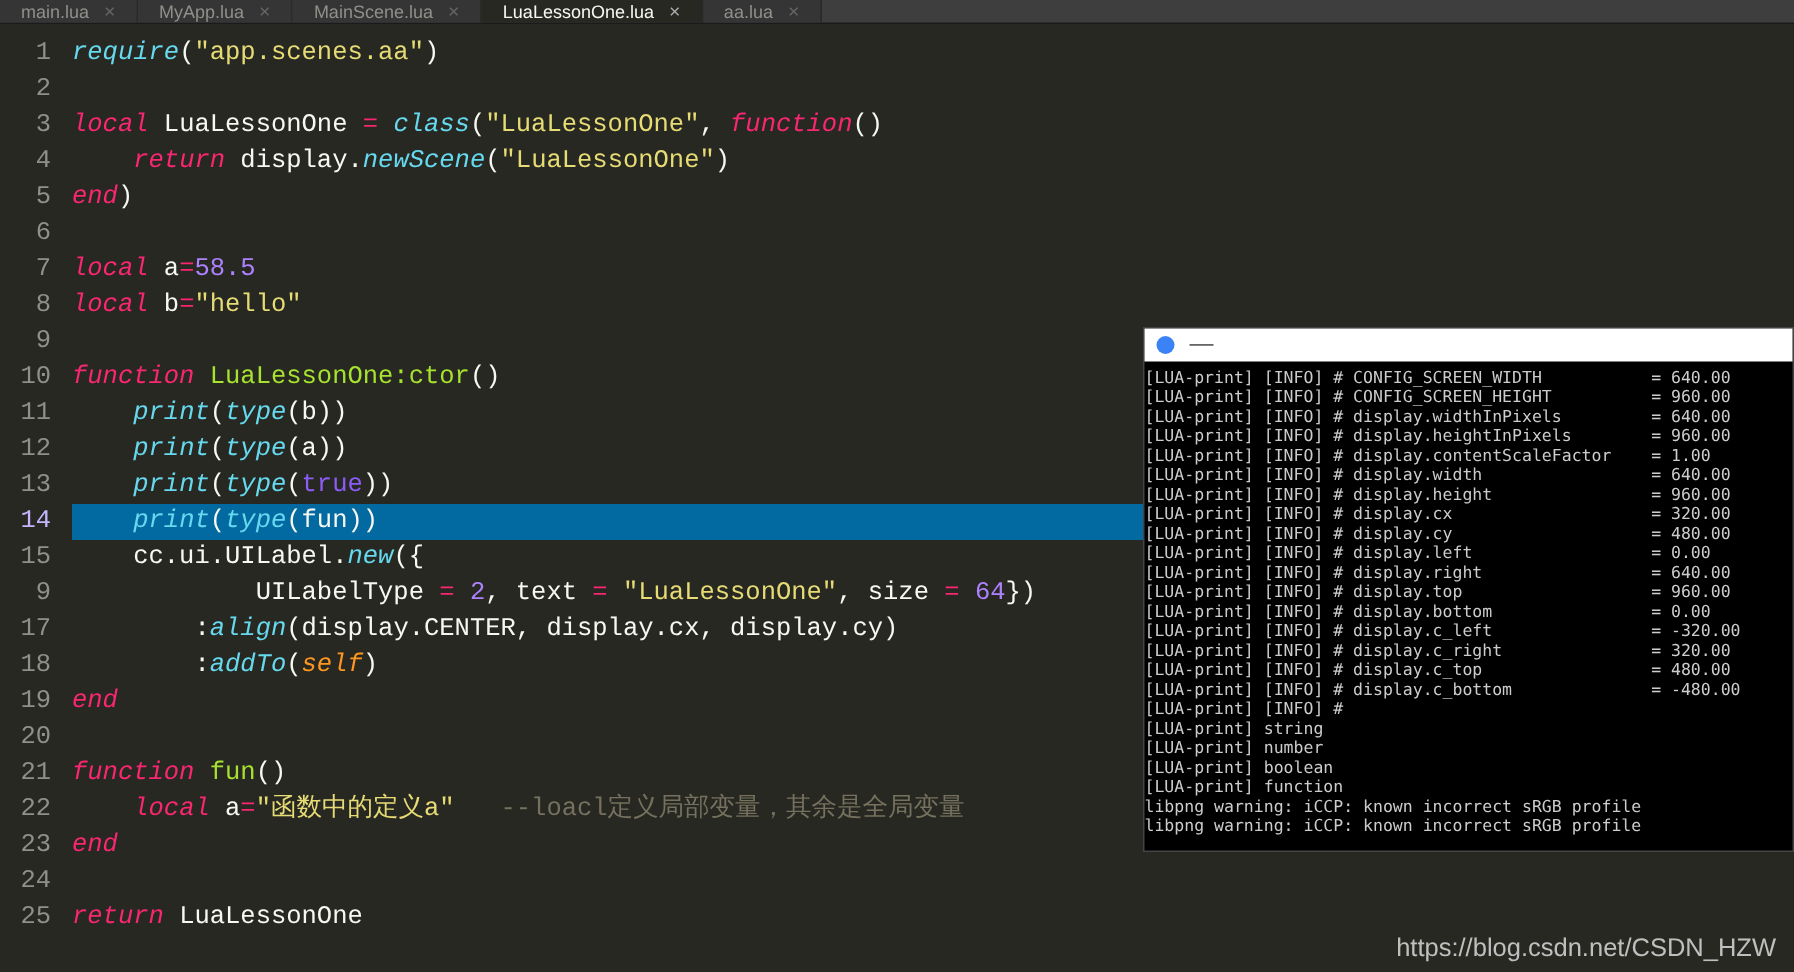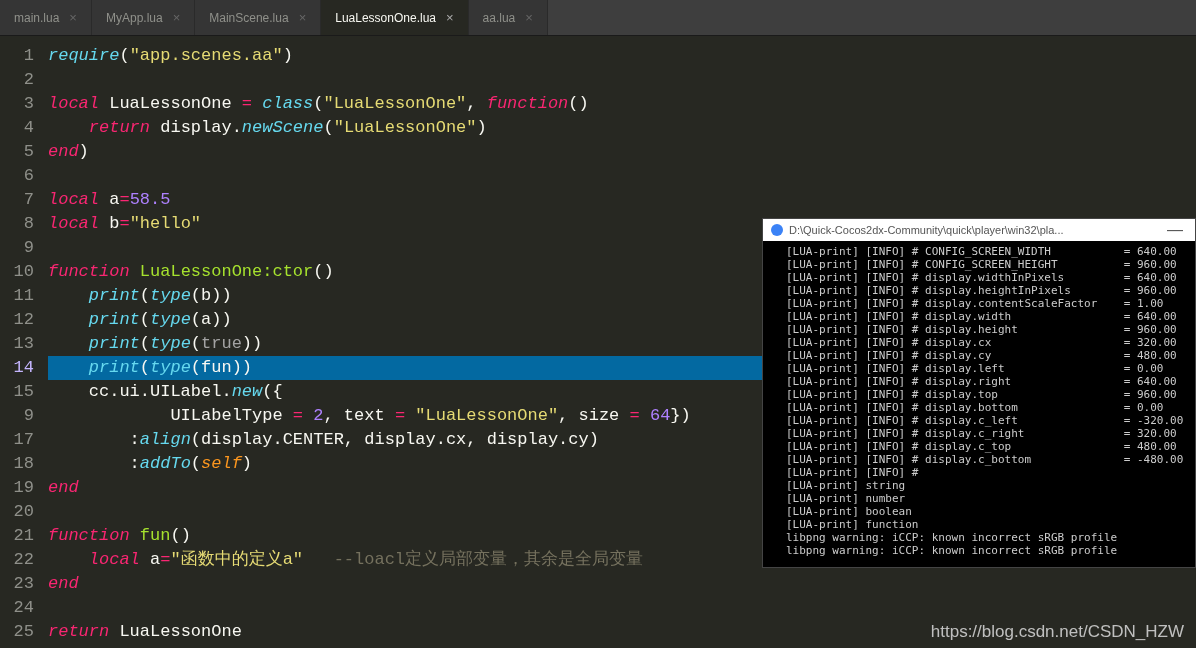--- a/index.html
+++ b/index.html
@@ -1,45 +1,45 @@
 <!DOCTYPE html>
 <html><head>
 <meta charset="utf-8">
 <style>
 * { margin:0; padding:0; box-sizing:border-box; }
 body { font-family: Consolas, 'Courier New', monospace; background:#272822; color:#f8f8f2; width:1196px; height:648px; overflow:hidden; position:relative; }
-.tabs { display:flex; height:36px; background:#3e3e3e; border-bottom:1px solid #1a1a1a; }
+.tabs { display:flex; height:16px; background:#3e3e3e; border-bottom:1px solid #1a1a1a; }
 .tab { display:flex; align-items:center; padding:0 14px; font-size:12px; color:#8f908a; background:#353535; border-right:1px solid #2a2a2a; cursor:pointer; gap:10px; font-family:"Segoe UI",Arial,sans-serif; }
 .tab.active { background:#272822; color:#f8f8f2; }
 .tab .close { font-size:13px; color:#666; }
 .tab.active .close { color:#aaa; }
 .editor { display:flex; height:618px; position:relative; }
 .gutter { width:42px; background:#272822; text-align:right; padding:8px 8px 0 0; font-size:17px; line-height:24px; color:#8f908a; }
 .gutter .ln { height:24px; }
 .gutter .ln.cur { color:#c4b5fd; }
 .code { flex:1; padding:8px 0 0 6px; font-size:17px; line-height:24px; white-space:pre; }
 .line { height:24px; }
 .line.cur { background:#0369a1; }
 .kw { color:#f92672; font-style:italic; }
 .fn { color:#66d9ef; font-style:italic; }
 .str { color:#e6db74; }
 .num { color:#ae81ff; }
-.const { color:#a3a3a3; }
+.const { color:#8b5cf6; }
 .id { color:#a6e22e; }
 .punct { color:#f8f8f2; }
 .op { color:#f92672; }
 .param { color:#fd971f; font-style:italic; }
 .cmt { color:#75715e; }
 .norm { color:#f8f8f2; }
 .console { position:absolute; top:218px; left:762px; width:434px; background:#000; border:1px solid #444; font-size:11px; font-family:"SimSun","NSimSun",Consolas,monospace; }
 .console-title { height:22px; background:#fff; color:#555; display:flex; align-items:center; padding:0 8px; font-size:11px; font-family:"Segoe UI",Arial,sans-serif; gap:6px; }
 .console-title .icon { width:12px; height:12px; background:#3b82f6; border-radius:50%; flex-shrink:0; }
 .console-title .txt { flex:1; white-space:nowrap; overflow:hidden; text-overflow:ellipsis; }
 .console-title .min { color:#555; font-size:16px; padding:0 4px; }
-.console-body { padding:4px 23px 10px; color:#ccc; line-height:13px; white-space:pre; }
+.console-body { padding:4px 0 10px; color:#ccc; line-height:13px; white-space:pre; }
 .cln { height:13px; }
 .watermark { position:absolute; bottom:6px; right:12px; color:#d0d0d0; font-size:17px; font-family:Arial,sans-serif; opacity:0.9; }
 </style>
 </head>
 <body>
 
 <div class="tabs" id="tabbar">
     <div class="tab">
       <span>main.lua</span>
       <span class="close">×</span>
@@ -89,19 +89,18 @@
       <div class="ln">23</div>
       <div class="ln">24</div>
       <div class="ln">25</div>
     </div>
   <div class="code" id="code"><div class="line"><span class="fn">require</span><span class="punct">(</span><span class="str">"app.scenes.aa"</span><span class="punct">)</span></div><div class="line">&nbsp;</div><div class="line"><span class="kw">local </span><span class="norm">LuaLessonOne </span><span class="op">= </span><span class="fn">class</span><span class="punct">(</span><span class="str">"LuaLessonOne"</span><span class="punct">, </span><span class="kw">function</span><span class="punct">()</span></div><div class="line"><span class="norm">    </span><span class="kw">return </span><span class="norm">display.</span><span class="fn">newScene</span><span class="punct">(</span><span class="str">"LuaLessonOne"</span><span class="punct">)</span></div><div class="line"><span class="kw">end</span><span class="punct">)</span></div><div class="line">&nbsp;</div><div class="line"><span class="kw">local </span><span class="norm">a</span><span class="op">=</span><span class="num">58.5</span></div><div class="line"><span class="kw">local </span><span class="norm">b</span><span class="op">=</span><span class="str">"hello"</span></div><div class="line">&nbsp;</div><div class="line"><span class="kw">function </span><span class="id">LuaLessonOne:ctor</span><span class="punct">()</span></div><div class="line"><span class="norm">    </span><span class="fn">print</span><span class="punct">(</span><span class="fn">type</span><span class="punct">(b))</span></div><div class="line"><span class="norm">    </span><span class="fn">print</span><span class="punct">(</span><span class="fn">type</span><span class="punct">(a))</span></div><div class="line"><span class="norm">    </span><span class="fn">print</span><span class="punct">(</span><span class="fn">type</span><span class="punct">(</span><span class="const">true</span><span class="punct">))</span></div><div class="line cur"><span class="norm">    </span><span class="fn">print</span><span class="punct">(</span><span class="fn">type</span><span class="punct">(fun))</span></div><div class="line"><span class="norm">    cc.ui.UILabel.</span><span class="fn">new</span><span class="punct">({</span></div><div class="line"><span class="norm">            UILabelType </span><span class="op">= </span><span class="num">2</span><span class="norm">, text </span><span class="op">= </span><span class="str">"LuaLessonOne"</span><span class="norm">, size </span><span class="op">= </span><span class="num">64</span><span class="punct">})</span></div><div class="line"><span class="norm">        :</span><span class="fn">align</span><span class="punct">(display.CENTER, display.cx, display.cy)</span></div><div class="line"><span class="norm">        :</span><span class="fn">addTo</span><span class="punct">(</span><span class="param">self</span><span class="punct">)</span></div><div class="line"><span class="kw">end</span></div><div class="line">&nbsp;</div><div class="line"><span class="kw">function </span><span class="id">fun</span><span class="punct">()</span></div><div class="line"><span class="norm">    </span><span class="kw">local </span><span class="norm">a</span><span class="op">=</span><span class="str">"函数中的定义a"</span><span class="norm">   </span><span class="cmt">--loacl定义局部变量，其余是全局变量</span></div><div class="line"><span class="kw">end</span></div><div class="line">&nbsp;</div><div class="line"><span class="kw">return </span><span class="norm">LuaLessonOne</span></div></div>
 </div>
 
 <div class="console">
   <div class="console-title">
     <span class="icon"></span>
-    <span class="txt">D:\Quick-Cocos2dx-Community\quick\player\win32\pla...</span>
     <span class="min">—</span>
   </div>
   <div class="console-body" id="consolebody"><div class="cln">[LUA-print] [INFO] # CONFIG_SCREEN_WIDTH           = 640.00</div><div class="cln">[LUA-print] [INFO] # CONFIG_SCREEN_HEIGHT          = 960.00</div><div class="cln">[LUA-print] [INFO] # display.widthInPixels         = 640.00</div><div class="cln">[LUA-print] [INFO] # display.heightInPixels        = 960.00</div><div class="cln">[LUA-print] [INFO] # display.contentScaleFactor    = 1.00</div><div class="cln">[LUA-print] [INFO] # display.width                 = 640.00</div><div class="cln">[LUA-print] [INFO] # display.height                = 960.00</div><div class="cln">[LUA-print] [INFO] # display.cx                    = 320.00</div><div class="cln">[LUA-print] [INFO] # display.cy                    = 480.00</div><div class="cln">[LUA-print] [INFO] # display.left                  = 0.00</div><div class="cln">[LUA-print] [INFO] # display.right                 = 640.00</div><div class="cln">[LUA-print] [INFO] # display.top                   = 960.00</div><div class="cln">[LUA-print] [INFO] # display.bottom                = 0.00</div><div class="cln">[LUA-print] [INFO] # display.c_left                = -320.00</div><div class="cln">[LUA-print] [INFO] # display.c_right               = 320.00</div><div class="cln">[LUA-print] [INFO] # display.c_top                 = 480.00</div><div class="cln">[LUA-print] [INFO] # display.c_bottom              = -480.00</div><div class="cln">[LUA-print] [INFO] #                               </div><div class="cln">[LUA-print] string                          </div><div class="cln">[LUA-print] number                          </div><div class="cln">[LUA-print] boolean                         </div><div class="cln">[LUA-print] function                        </div><div class="cln">libpng warning: iCCP: known incorrect sRGB profile</div><div class="cln">libpng warning: iCCP: known incorrect sRGB profile</div></div>
 </div>
 
 <div class="watermark">https://blog.csdn.net/CSDN_HZW</div>
 
 </body></html>

